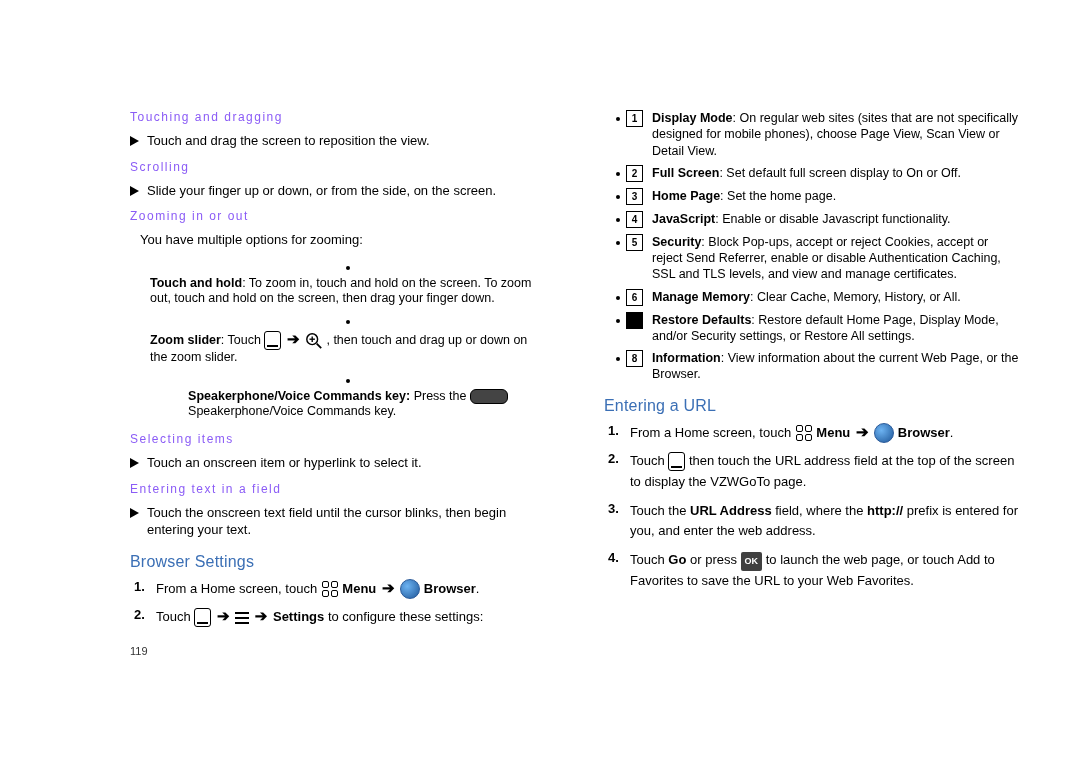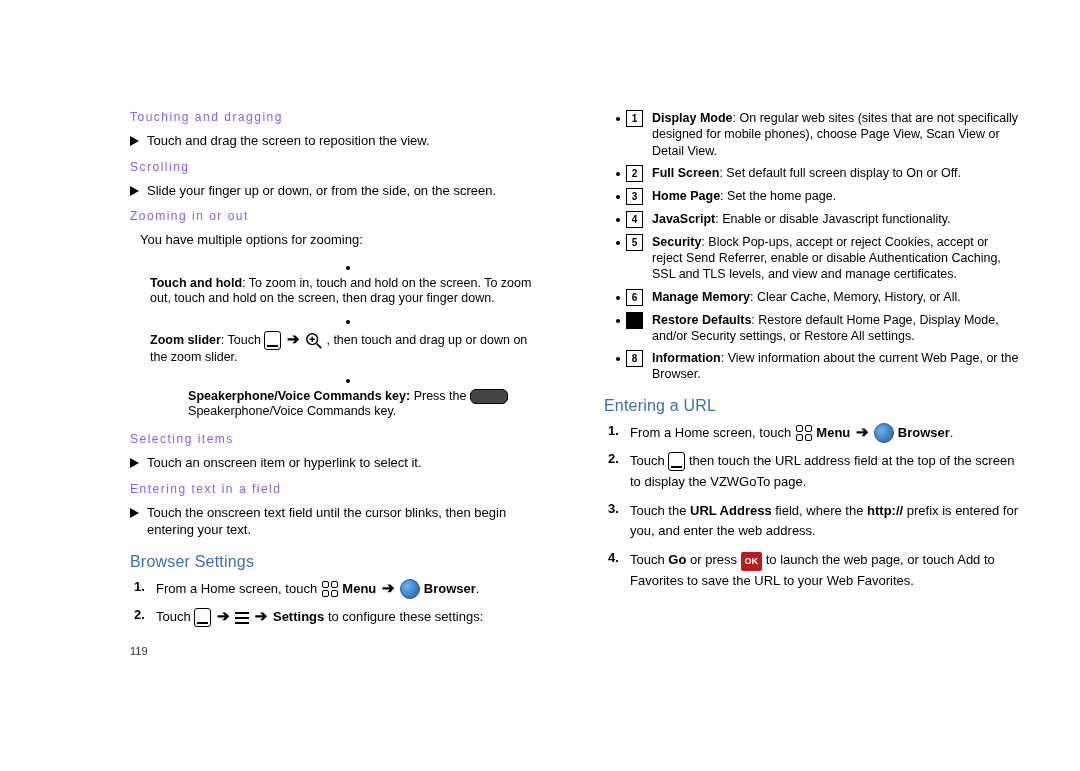--- a/index.html
+++ b/index.html
@@ -89,21 +89,21 @@
   .icon-menu-grid span{
     position:absolute;width:5px;height:5px;border:1.2px solid #000;border-radius:2px;
   }
   .icon-globe{
     width:18px;height:18px;border-radius:50%;
     background:radial-gradient(circle at 35% 35%, #6db3f2, #1e5799);
     border:1px solid #2a5a9a;
   }
   .icon-ok{
     display:inline-flex;align-items:center;justify-content:center;
-    background:#b91c1c;color:#fff;font-size:9px;font-weight:bold;
+    background:#404040;color:#fff;font-size:9px;font-weight:bold;
     padding:2px 4px;border-radius:2px;
   }
   .hamburger{width:14px;height:12px;position:relative;}
   .hamburger span{position:absolute;left:0;right:0;height:2px;background:#000;}
   .num-box{
     display:inline-flex;width:15px;height:15px;border:1.3px solid #000;
     align-items:center;justify-content:center;font-size:10px;font-weight:bold;
     margin-right:3px;flex-shrink:0;
   }
   .num-box-black{background:#000;}

